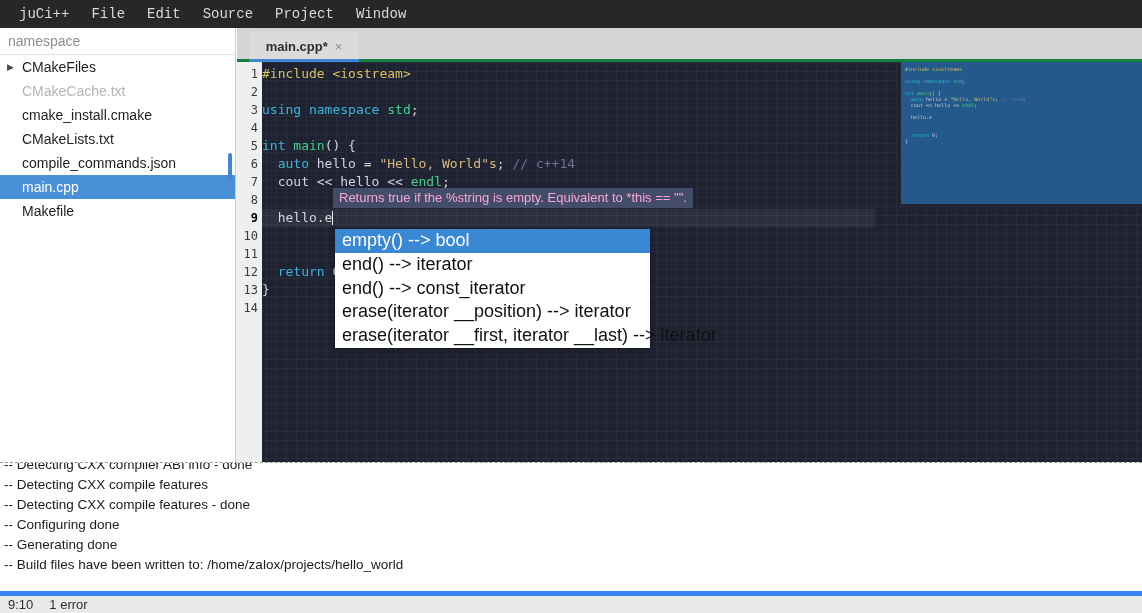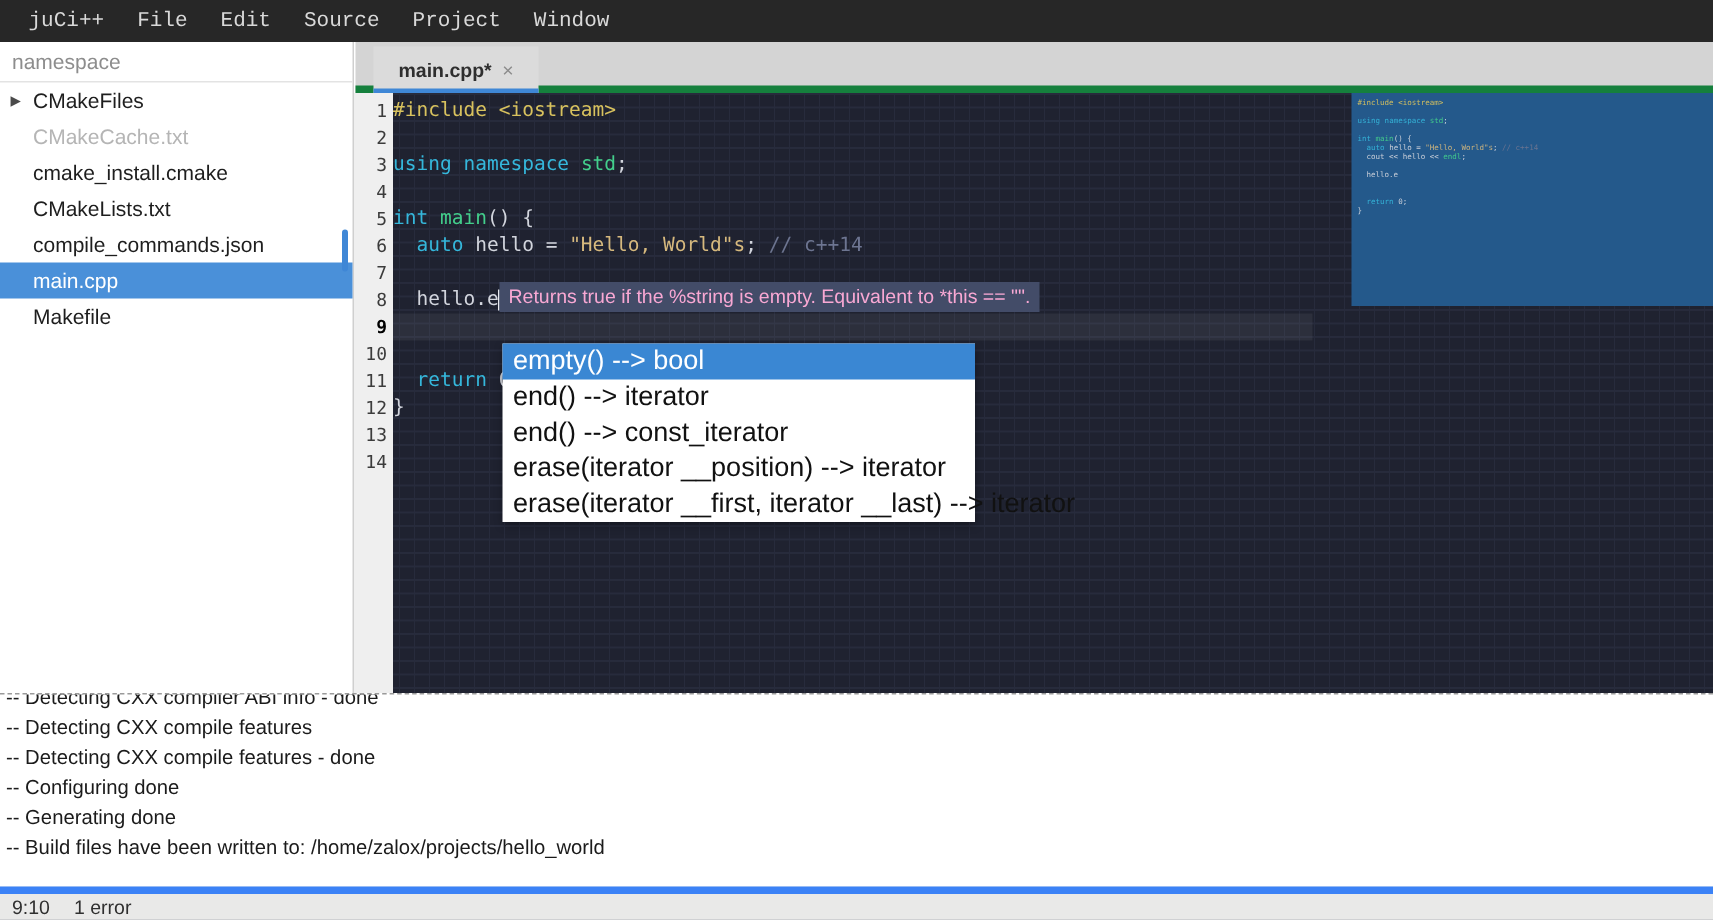--- a/index.html
+++ b/index.html
@@ -21,21 +21,21 @@
   .tree-item { position:relative; height:24px; line-height:24px; font-size:14px;
                color:#1e1e1e; padding-left:22px; white-space:nowrap; }
   .tree-item .expander { position:absolute; left:7px; top:0; font-size:9px; color:#4a4a4a; }
   .tree-item.dimmed { color:#b5b5b5; }
   .tree-item.selected { background:#4a90d9; color:#ffffff; }
   .sidebar-scrollbar { position:absolute; left:228px; top:125px; width:4px; height:28px;
                        background:#3f87d6; border-radius:2px; }
 
   
   .tabbar { position:absolute; left:237px; top:28px; width:905px; height:34px;
-            background:#d4d4d4; border-bottom:5px solid #15803d; }
+            background:#d4d4d4; border-bottom:3px solid #15803d; }
   .tab { position:absolute; left:12px; top:3px; width:110px; height:31px;
          background:#dbdbdb; display:flex; align-items:center; justify-content:center; gap:7px; }
   .tab-label { font-size:13px; font-weight:bold; color:#2e2e2e; }
   .tab-close { font-size:13px; color:#8c8c8c; cursor:default; }
   .tab-underline { position:absolute; left:12px; top:31px; width:110px; height:3px; background:#3f87d6; }
 
   
   .editor { position:absolute; left:236px; top:62px; width:906px; height:400px;
             background-color:#1f2230;
             background-image:linear-gradient(#272b3c 1px, transparent 1px),
@@ -146,20 +146,21 @@
         <div class="ln">13</div>
         <div class="ln">14</div>
       </div>
     <div class="code" id="code">
         <div class="line"><span class="tok-pp">#include &lt;iostream&gt;</span></div>
         <div class="line"></div>
         <div class="line"><span class="tok-kw">using</span><span class="tok-pl"> </span><span class="tok-kw">namespace</span><span class="tok-pl"> </span><span class="tok-fn">std</span><span class="tok-pl">;</span></div>
         <div class="line"></div>
         <div class="line"><span class="tok-kw">int</span><span class="tok-pl"> </span><span class="tok-fn">main</span><span class="tok-pl">() {</span></div>
         <div class="line"><span class="tok-pl">  </span><span class="tok-kw">auto</span><span class="tok-pl"> hello = </span><span class="tok-str">"Hello, World"s</span><span class="tok-pl">; </span><span class="tok-cm">// c++14</span></div>
+        <div class="line"><span class="tok-pl">  cout &lt;&lt; hello &lt;&lt; </span><span class="tok-fn">endl</span><span class="tok-pl">;</span></div>
         <div class="line"></div>
         <div class="line"><span class="tok-pl">  hello.e</span><span class="caret"></span></div>
         <div class="line"></div>
         <div class="line"></div>
         <div class="line"><span class="tok-pl">  </span><span class="tok-kw">return</span><span class="tok-pl"> 0;</span></div>
         <div class="line"><span class="tok-pl">}</span></div>
         <div class="line"></div>
       </div>
 
     <div class="tooltip">Returns true if the %string is empty. Equivalent to *this == "".</div>

